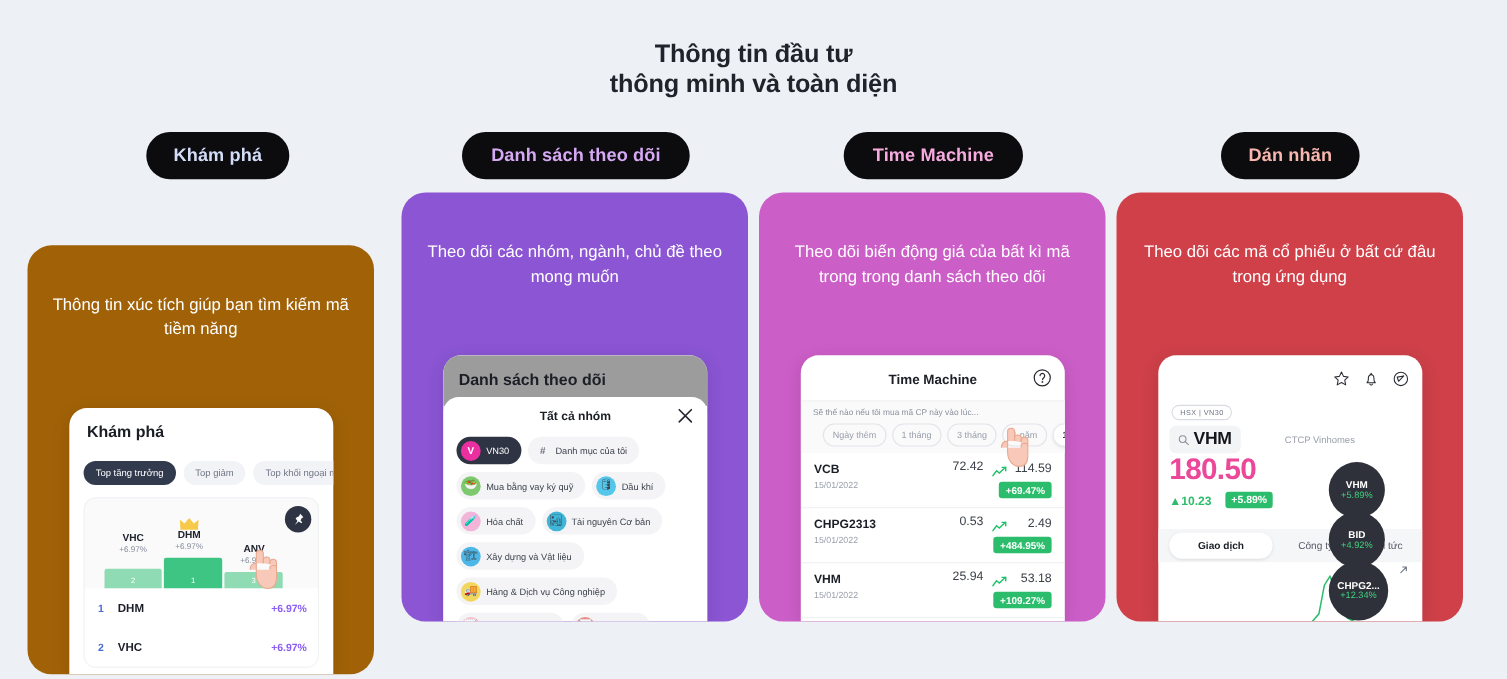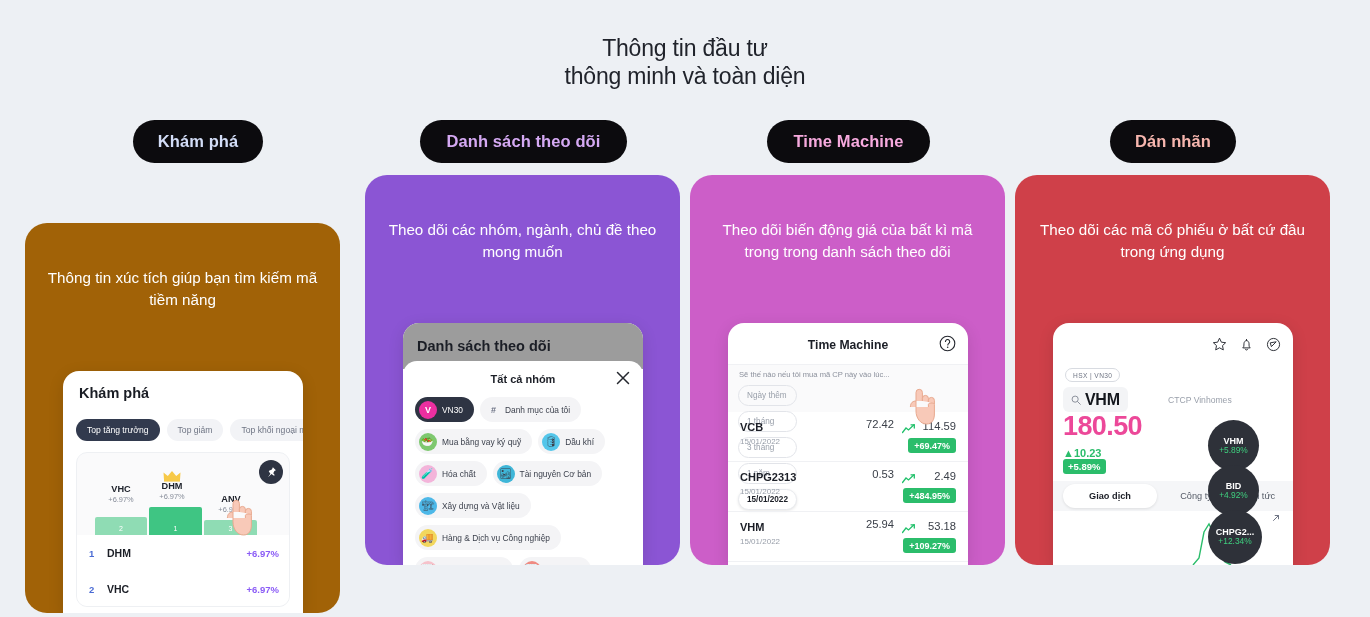--- a/index.html
+++ b/index.html
@@ -8,21 +8,21 @@
     background: #edf0f4;
     font-family: "Liberation Sans", sans-serif;
     overflow: hidden;
   }
   .page { position: relative; width: 1370px; height: 617px; }
 
   
   .headline {
     position: absolute; top: 34px; left: 0; width: 1370px;
     text-align: center;
-    font-size: 23px; font-weight: normal; line-height: 1.23;
+    font-size: 23px; font-weight: bold; line-height: 1.23;
     color: #20232b; letter-spacing: -0.2px;
   }
   .headline .l { display: block; }
 
   
   .pills { position: absolute; top: 120px; left: 0; width: 1370px; height: 44px; }
   .pill {
     position: absolute; top: 0; height: 43px;
     background: #0c0b0e; border-radius: 22px;
     display: flex; align-items: center; justify-content: center;
@@ -101,21 +101,21 @@
               font-size: 10px; line-height: 18px; text-align: center; overflow: hidden; }
   .chip .hashmark { margin-right: 9px; color: #6a7083; font-weight: bold; font-size: 9px; }
 
   
   .p3-title { position: absolute; top: 15px; left: 0; right: 0; text-align: center;
               font-size: 12.2px; font-weight: bold; color: #1b1e26; }
   .p3-help { position: absolute; top: 12px; right: 12px; width: 17px; height: 17px; }
   .p3-subbar { position: absolute; top: 41px; left: 0; right: 0; height: 48px; background: #fafafb;
                border-top: 1px solid #f0f1f4; }
   .p3-q { position: absolute; top: 5px; left: 11px; font-size: 7.6px; color: #8b909c; }
-  .p3-segs { position: absolute; top: 20px; left: 10px; display: flex; gap: 5px; flex-direction: column; }
+  .p3-segs { position: absolute; top: 20px; left: 20px; display: flex; gap: 5px; }
   .p3-seg { height: 21px; padding: 0 8px; border-radius: 11px; border: 1px solid #e2e4e9;
             display: flex; align-items: center; font-size: 8.2px; color: #9aa0ab; white-space: nowrap; }
   .p3-seg.on { background: #ffffff; color: #1b1e26; font-weight: bold; border-color: #e8eaee;
                box-shadow: 0 1px 3px rgba(0,0,0,0.10); }
   .p3-list { position: absolute; top: 89px; left: 0; right: 0; }
   .p3-row { position: relative; height: 50px; border-bottom: 1px solid #f0f1f4; }
   .p3-sym { position: absolute; top: 9px; left: 12px; font-size: 11px; font-weight: bold; color: #1b1e26; }
   .p3-date { position: absolute; top: 25px; left: 12px; font-size: 8px; color: #9aa0ab; }
   .p3-from { position: absolute; top: 6px; right: 74px; font-size: 11.2px; color: #3b4049; }
   .p3-arrow { position: absolute; top: 10px; right: 56px; font-size: 10px; color: #21c16b; }
@@ -128,21 +128,21 @@
   .p4-icons { position: absolute; top: 14px; right: 12px; display: flex; gap: 12px; }
   .p4-tag { position: absolute; top: 45px; left: 12px; height: 14px; padding: 0 7px; border-radius: 7px;
             border: 1px solid #d8dbe1; font-size: 6.6px; color: #6f7584; display: flex; align-items: center;
             letter-spacing: 0.4px; }
   .p4-searchbox { position: absolute; top: 64px; left: 10px; height: 25px; background: #f3f4f6;
                   border-radius: 6px; display: flex; align-items: center; padding: 0 8px; gap: 4px; }
   .p4-sym { font-size: 16px; font-weight: bold; color: #14171d; letter-spacing: -0.3px; }
   .p4-company { position: absolute; top: 72px; left: 115px; font-size: 8.6px; color: #9aa0ab; }
   .p4-price { position: absolute; top: 88px; left: 10px; font-size: 27px; font-weight: bold; color: #ec4899;
               letter-spacing: -0.6px; }
-  .p4-delta { position: absolute; top: 124px; left: 10px; display: flex; align-items: flex-start; gap: 0; flex-direction: column; }
+  .p4-delta { position: absolute; top: 124px; left: 10px; display: flex; align-items: flex-end; gap: 13px; }
   .p4-deltaval { font-size: 11px; font-weight: bold; color: #2bbd6b; }
   .p4-deltabadge { height: 15px; padding: 0 5px; border-radius: 3px; background: #2bbd6b; color: #fff;
                    font-size: 9.5px; font-weight: bold; display: flex; align-items: center; }
   .p4-tabs { position: absolute; top: 158px; left: 0; right: 0; height: 30px; background: #f5f6f8; }
   .p4-tab { position: absolute; top: 3px; height: 24px; border-radius: 12px; display: flex;
             align-items: center; justify-content: center; font-size: 9.2px; color: #555b67; white-space: nowrap; }
   .p4-tab.on { background: #ffffff; color: #1b1e26; font-weight: bold; box-shadow: 0 1px 3px rgba(0,0,0,0.10); }
   .p4-sparkbox { position: absolute; top: 195px; left: 0; right: 0; bottom: 0; overflow: hidden; }
   .p4-expand { position: absolute; top: 192px; right: 14px; font-size: 9px; color: #6f7584; }
   .bubble { position: absolute; border-radius: 50%; background: #2e3139;

